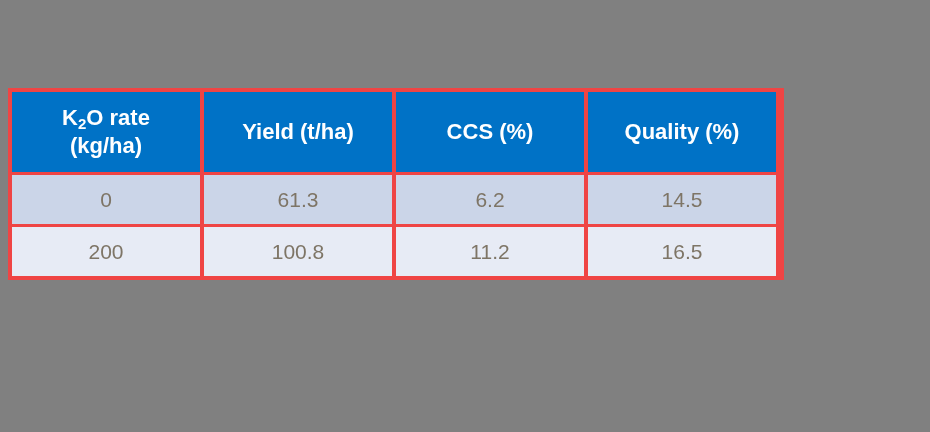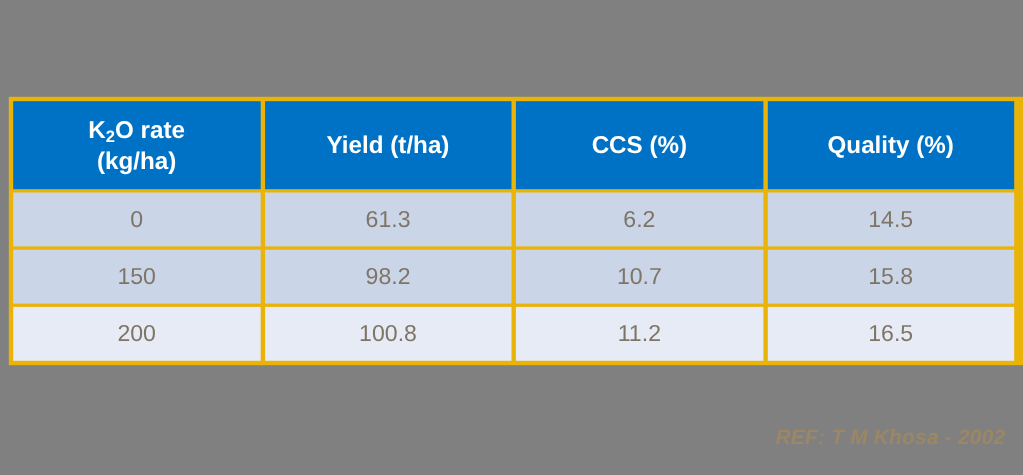--- a/index.html
+++ b/index.html
@@ -49,22 +49,22 @@
     transform-origin: left center;
     margin-top: 2px;
     white-space: nowrap;
   }
 
   
   .table-wrap {
     position: absolute;
     left: 8px;
     top: 88px;
-    width: 922px;
-    background: #eab308;
+    width: 776px;
+    background: #ef4444;
     padding: 4px 0px 4px 4px;
     box-sizing: border-box;
   }
   table.data-table {
     border-collapse: separate;
     border-spacing: 4px 3px;
     width: 100%;
     table-layout: fixed;
     margin: -3px 0 -3px -4px;
   }
@@ -131,31 +131,24 @@
           <th>Quality (%)</th>
         </tr>
       </thead>
       <tbody>
         <tr class="row-odd">
           <td>0</td>
           <td>61.3</td>
           <td>6.2</td>
           <td>14.5</td>
         </tr>
-        <tr class="row-odd">
-          <td>150</td>
-          <td>98.2</td>
-          <td>10.7</td>
-          <td>15.8</td>
-        </tr>
         <tr class="row-even">
           <td>200</td>
           <td>100.8</td>
           <td>11.2</td>
           <td>16.5</td>
         </tr>
       </tbody>
     </table>
   </div>
 
-  <div class="ref-note">REF: T M Khosa - 2002</div>
 
 </div>
 
 </body></html>

